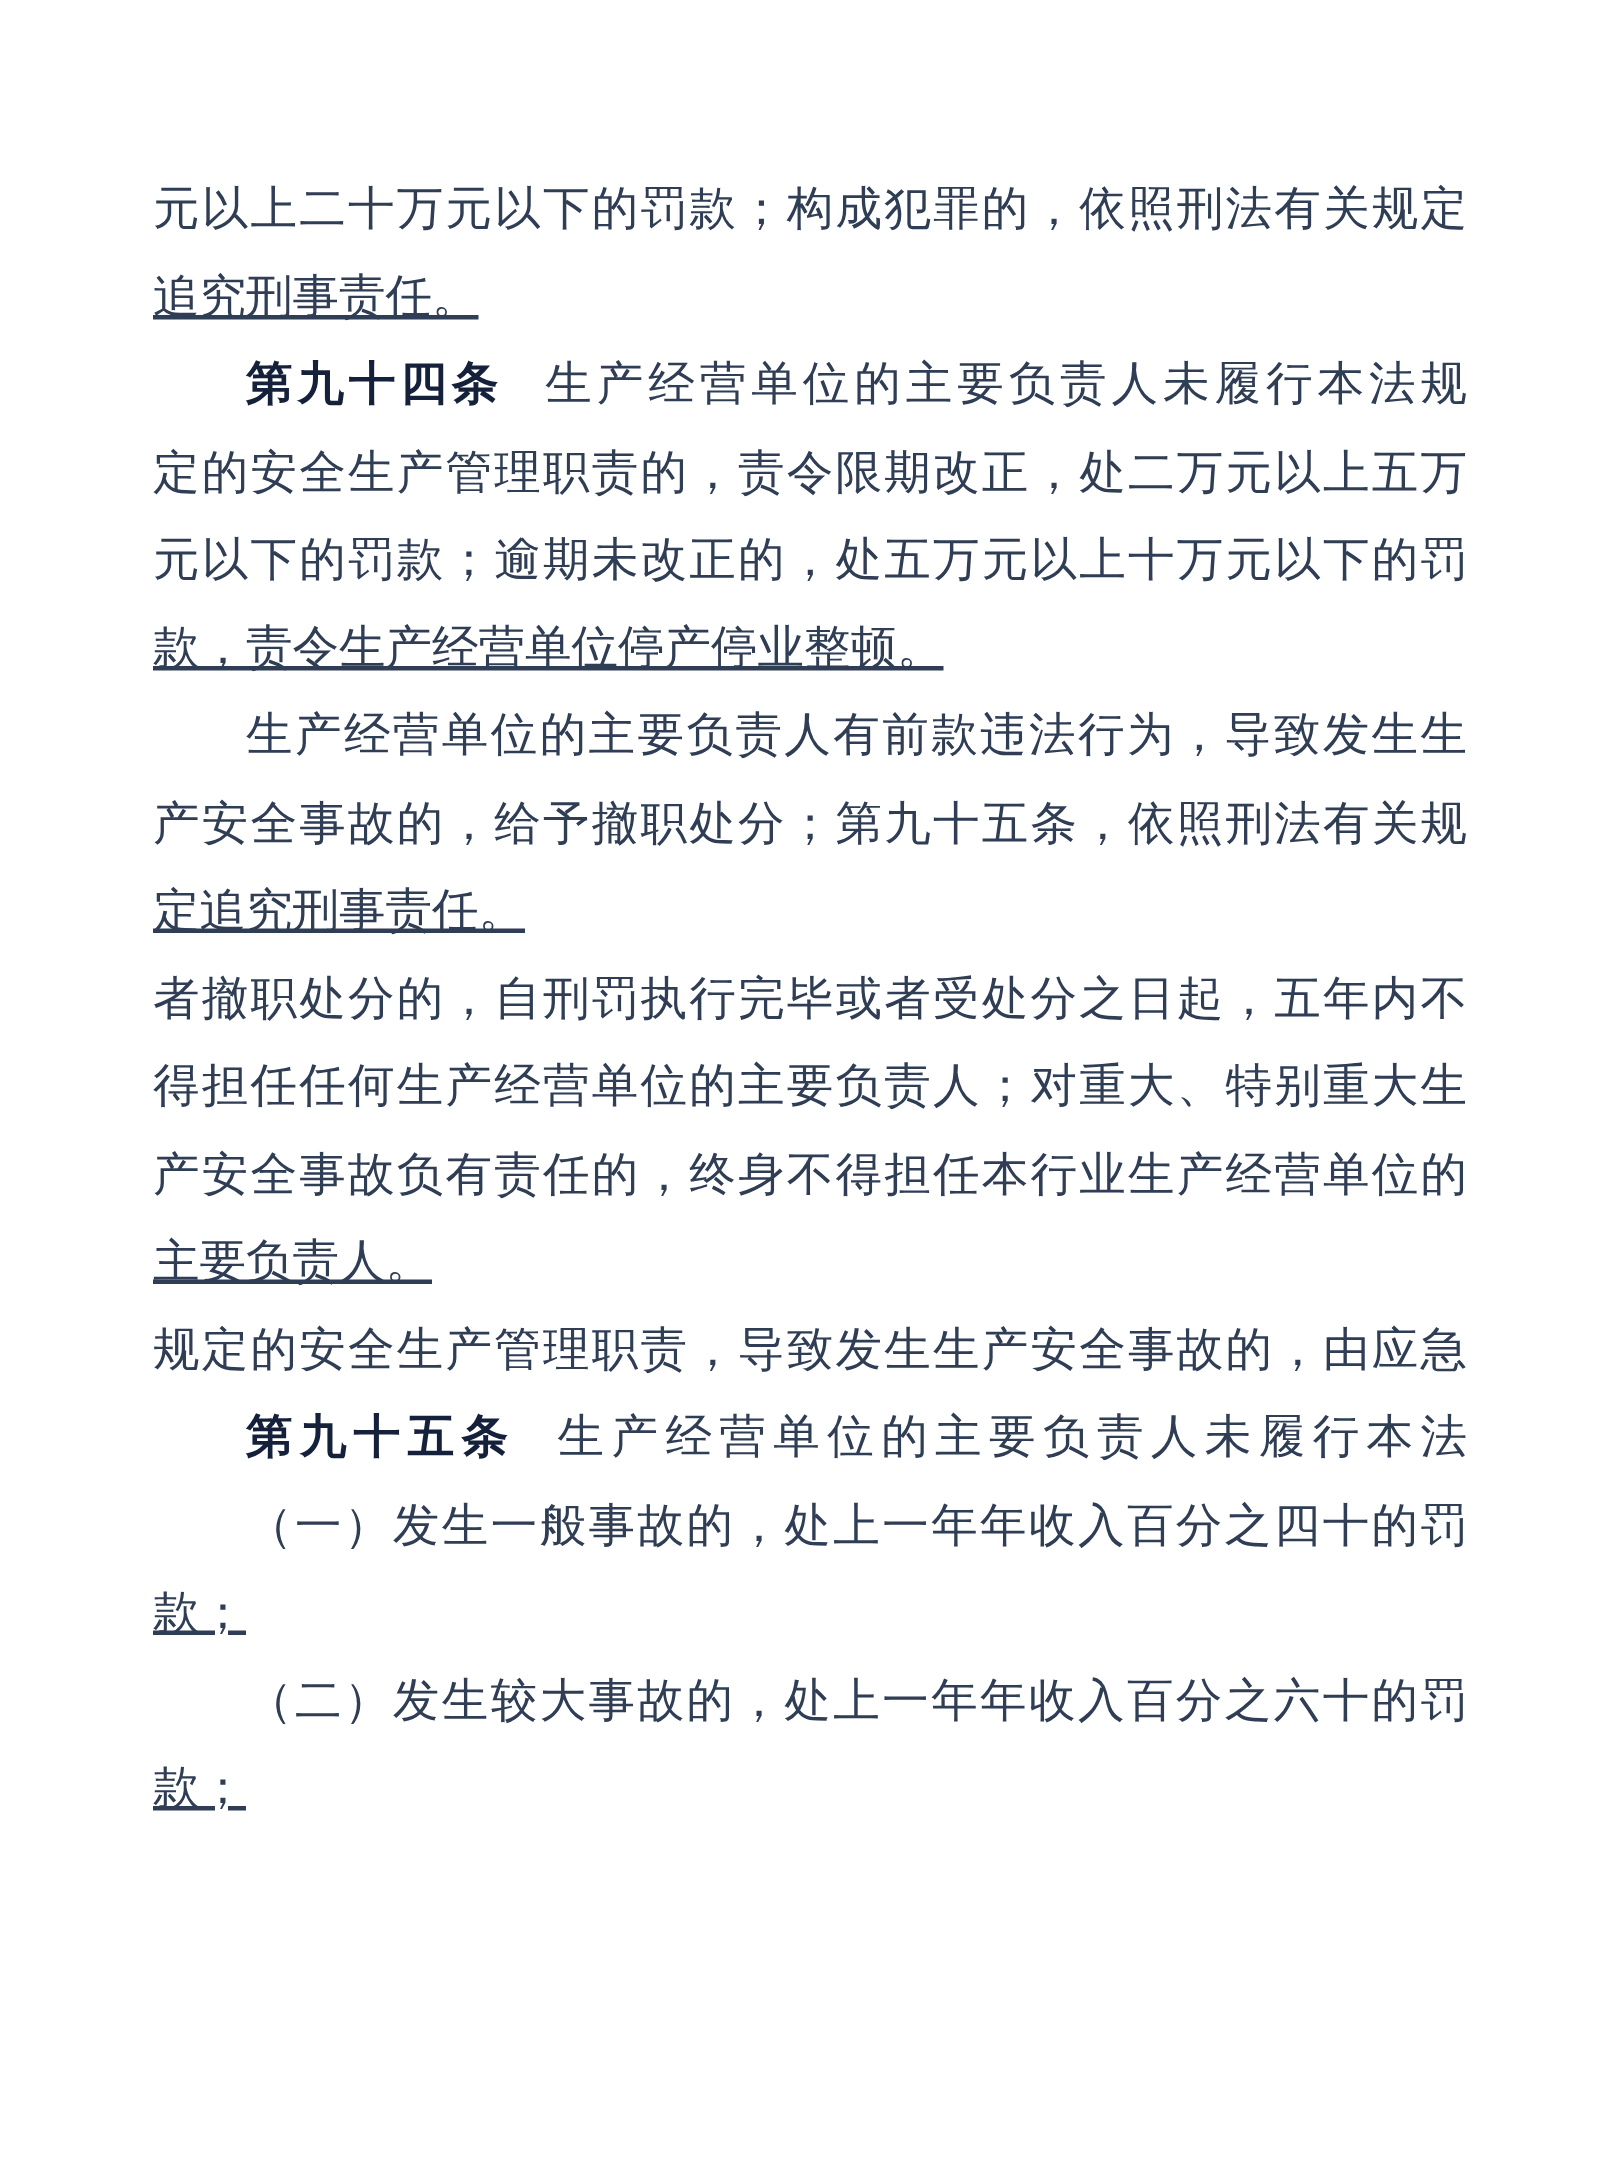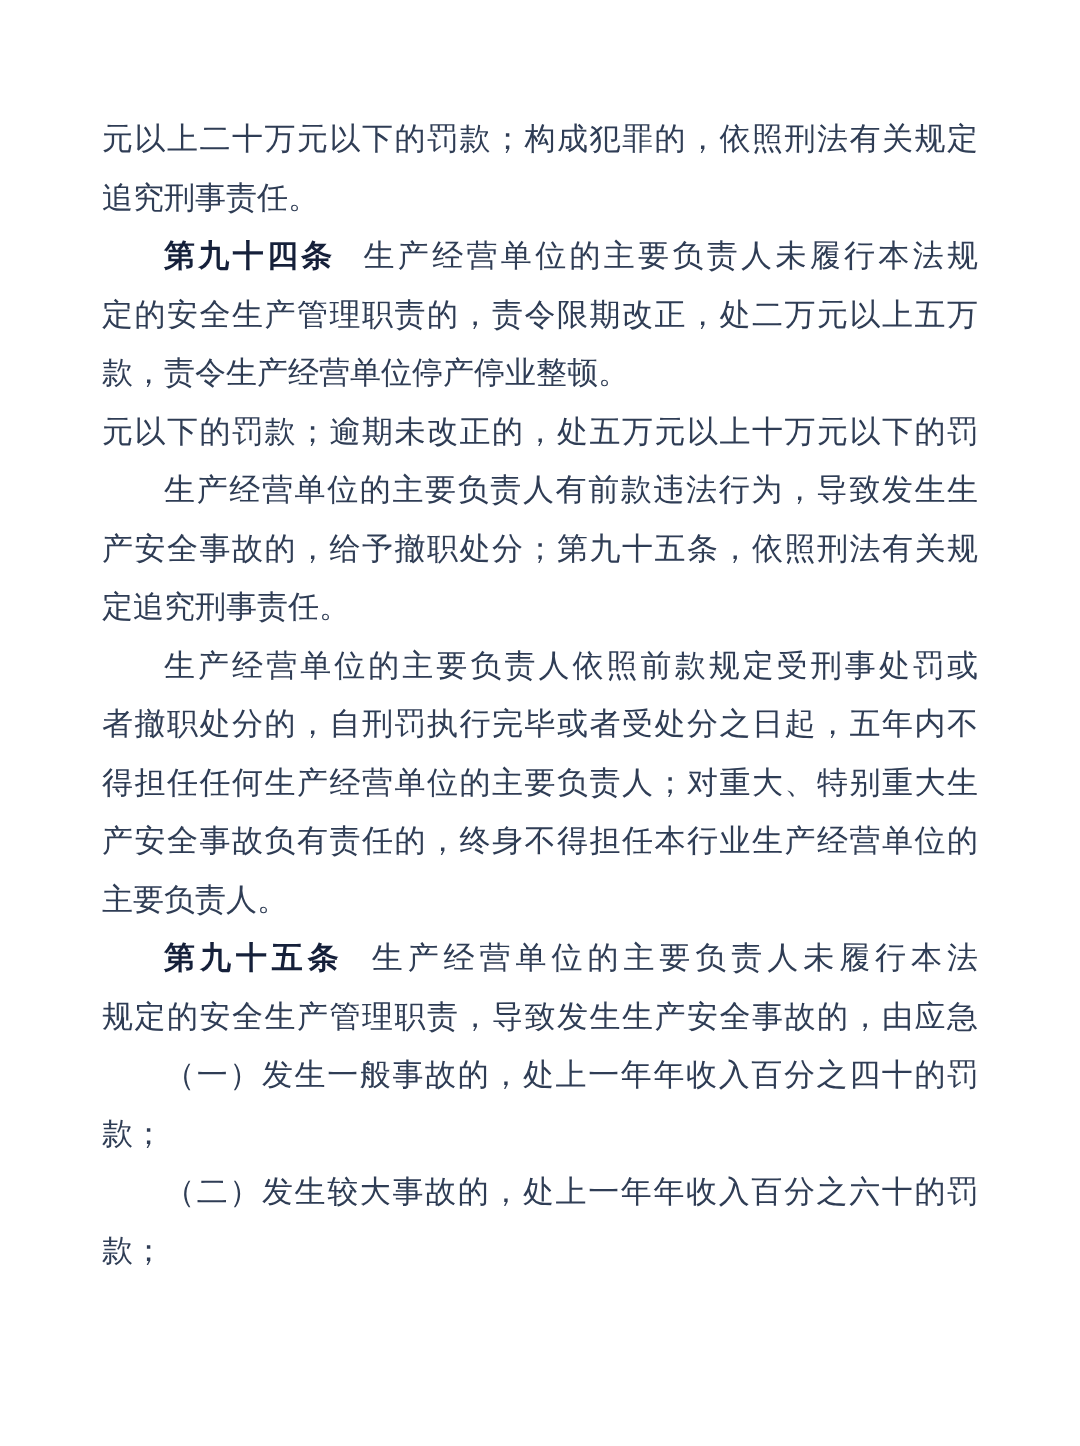--- a/index.html
+++ b/index.html
@@ -31,20 +31,21 @@
     line-height: 58.5px;
     color: var(--body-text);
     text-align: justify;
     text-align-last: justify;
     text-justify: inter-character;
     white-space: normal;
     letter-spacing: 0;
   }
   .line.last {
     text-align-last: left;
+    text-decoration: underline;
   }
   .line.ind {
     text-indent: 2em;
   }
   .art-num {
     font-family: "Liberation Sans", "DejaVu Sans", sans-serif;
     font-weight: 700;
     color: var(--article-number);
     margin-right: 0.9em;
   }
@@ -53,35 +54,34 @@
 <body>
 
 <div class="page">
   <div class="text-column">
 
     <div class="line">元以上二十万元以下的罚款；构成犯罪的，依照刑法有关规定</div>
     <div class="line last">追究刑事责任。</div>
 
     <div class="line ind"><span class="art-num">第九十四条</span><span>生产经营单位的主要负责人未履行本法规</span></div>
     <div class="line">定的安全生产管理职责的，责令限期改正，处二万元以上五万</div>
+    <div class="line">元以下的罚款；逾期未改正的，处五万元以上十万元以下的罚</div>
     <div class="line last">款，责令生产经营单位停产停业整顿。</div>
-    <div class="line">元以下的罚款；逾期未改正的，处五万元以上十万元以下的罚</div>
 
     <div class="line ind">生产经营单位的主要负责人有前款违法行为，导致发生生</div>
     <div class="line">产安全事故的，给予撤职处分；第九十五条，依照刑法有关规</div>
     <div class="line last">定追究刑事责任。</div>
 
-    <div class="line ind">生产经营单位的主要负责人依照前款规定受刑事处罚或</div>
     <div class="line">者撤职处分的，自刑罚执行完毕或者受处分之日起，五年内不</div>
     <div class="line">得担任任何生产经营单位的主要负责人；对重大、特别重大生</div>
     <div class="line">产安全事故负有责任的，终身不得担任本行业生产经营单位的</div>
     <div class="line last">主要负责人。</div>
 
+    <div class="line">规定的安全生产管理职责，导致发生生产安全事故的，由应急</div>
     <div class="line ind"><span class="art-num">第九十五条</span><span>生产经营单位的主要负责人未履行本法</span></div>
-    <div class="line">规定的安全生产管理职责，导致发生生产安全事故的，由应急</div>
 
     <div class="line ind">（一）发生一般事故的，处上一年年收入百分之四十的罚</div>
     <div class="line last">款；</div>
 
     <div class="line ind">（二）发生较大事故的，处上一年年收入百分之六十的罚</div>
     <div class="line last">款；</div>
 
   </div>
 </div>
 

